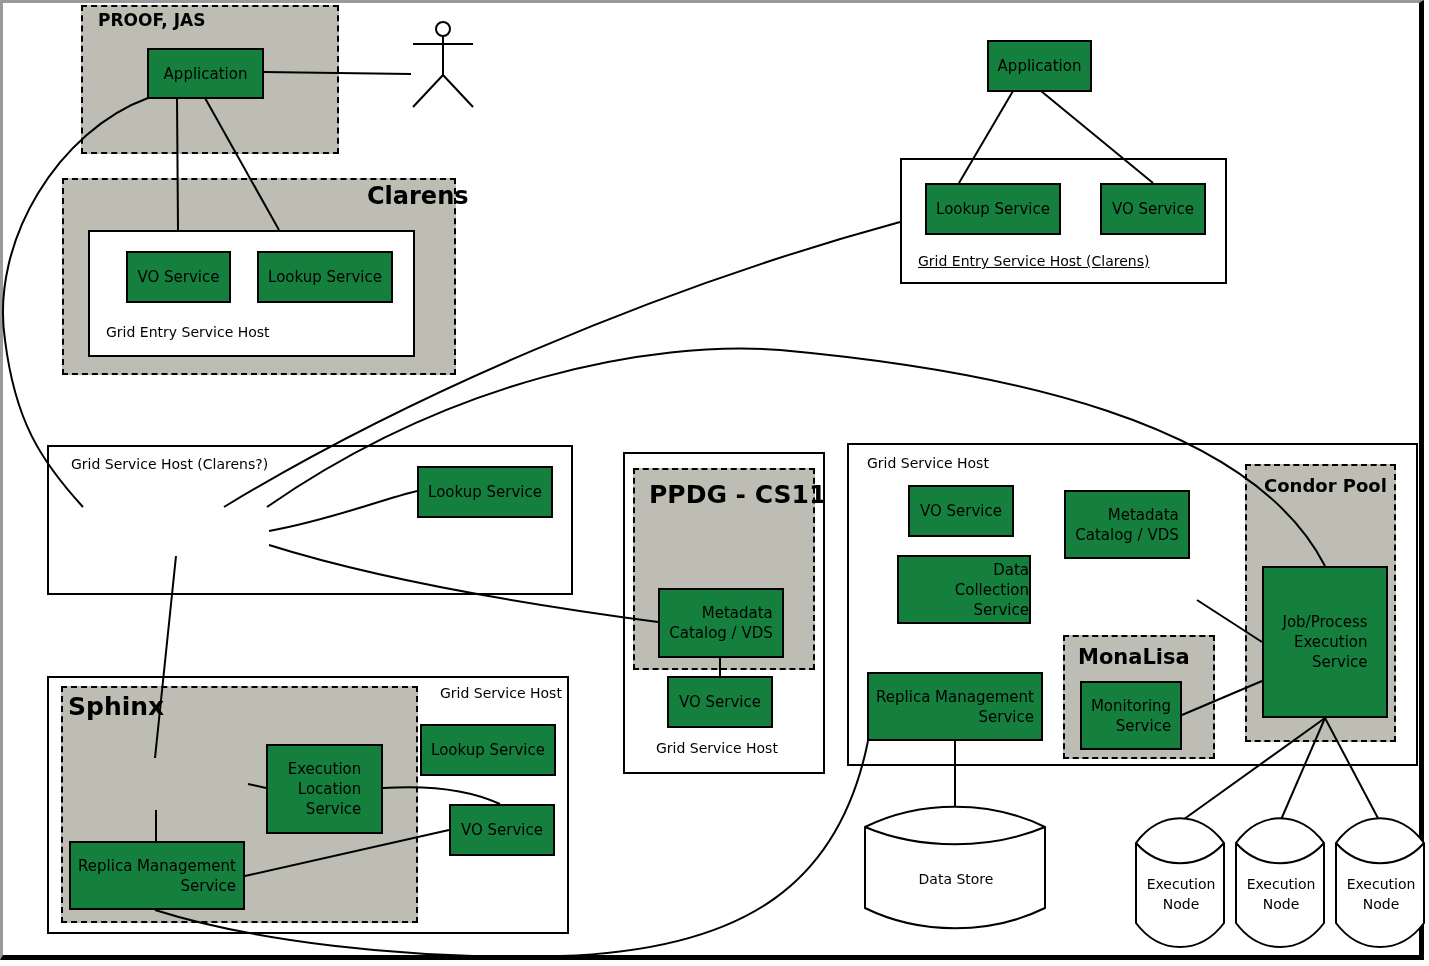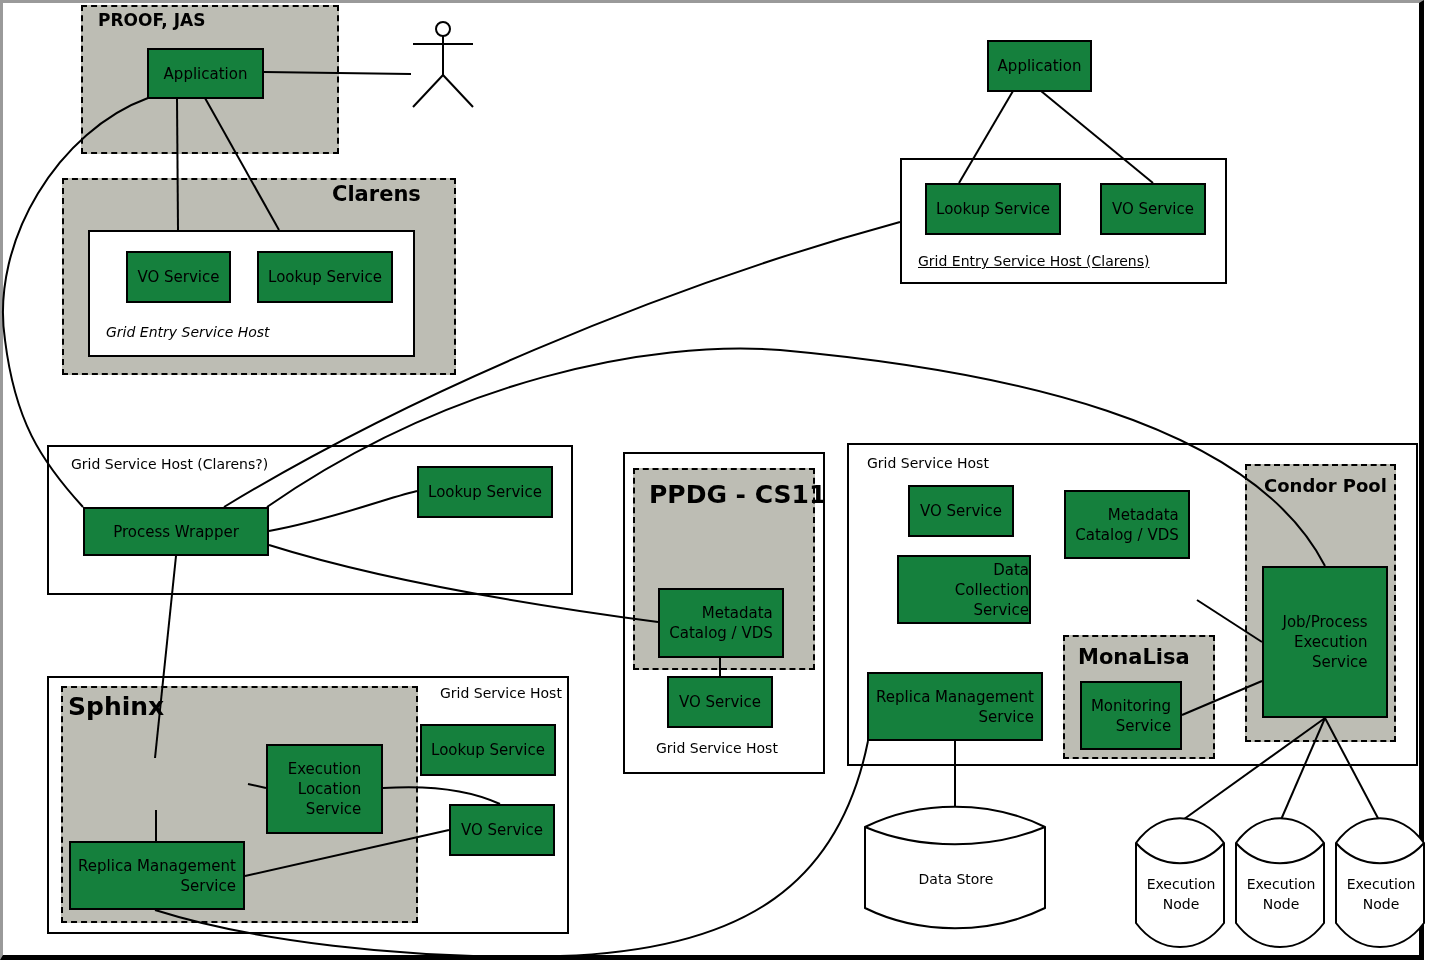--- a/index.html
+++ b/index.html
@@ -18,35 +18,34 @@
 <body>
 
 <div id="canvas">
   <div class="frame"></div>
 
   <div class="pkg" style="left:81px;top:5px;width:258px;height:149px;"></div>
   <div class="big" style="left:98px;top:10px;font-size:17px;">PROOF, JAS</div>
   <div class="box" style="left:147px;top:48px;width:117px;height:51px;">Application</div>
 
   <div class="pkg" style="left:62px;top:178px;width:394px;height:197px;"></div>
-  <div class="big" style="left:332px;top:182px;font-size:21px;">Clarens</div>
+  <div class="big" style="left:367px;top:182px;font-size:24px;">Clarens</div>
   <div class="host" style="left:88px;top:230px;width:327px;height:127px;"></div>
   <div class="box" style="left:126px;top:251px;width:105px;height:52px;">VO Service</div>
   <div class="box" style="left:257px;top:251px;width:136px;height:52px;">Lookup Service</div>
-  <div class="lbl" style="left:106px;top:324px;font-style:italic;">Grid Entry Service Host</div>
+  <div class="lbl" style="left:106px;top:324px;">Grid Entry Service Host</div>
 
   <div class="box" style="left:987px;top:40px;width:105px;height:52px;">Application</div>
   <div class="host" style="left:900px;top:158px;width:327px;height:126px;"></div>
   <div class="box" style="left:925px;top:183px;width:136px;height:52px;">Lookup Service</div>
   <div class="box" style="left:1100px;top:183px;width:106px;height:52px;">VO Service</div>
   <div class="lbl" style="left:918px;top:253px;text-decoration:underline;">Grid Entry Service Host (Clarens)</div>
 
   <div class="host" style="left:47px;top:445px;width:526px;height:150px;"></div>
   <div class="lbl" style="left:71px;top:456px;">Grid Service Host (Clarens?)</div>
-  <div class="box" style="left:83px;top:507px;width:186px;height:49px;">Process Wrapper</div>
   <div class="box" style="left:417px;top:466px;width:136px;height:52px;">Lookup Service</div>
 
   <div class="host" style="left:47px;top:676px;width:522px;height:258px;"></div>
   <div class="lbl" style="left:440px;top:685px;">Grid Service Host</div>
   <div class="pkg" style="left:61px;top:686px;width:357px;height:237px;"></div>
   <div class="big" style="left:68px;top:692px;font-size:25px;">Sphinx</div>
   <div class="box" style="left:266px;top:744px;width:117px;height:90px;">Execution
 Location
 Service</div>
   <div class="box" style="left:69px;top:841px;width:176px;height:69px;">Replica Management

